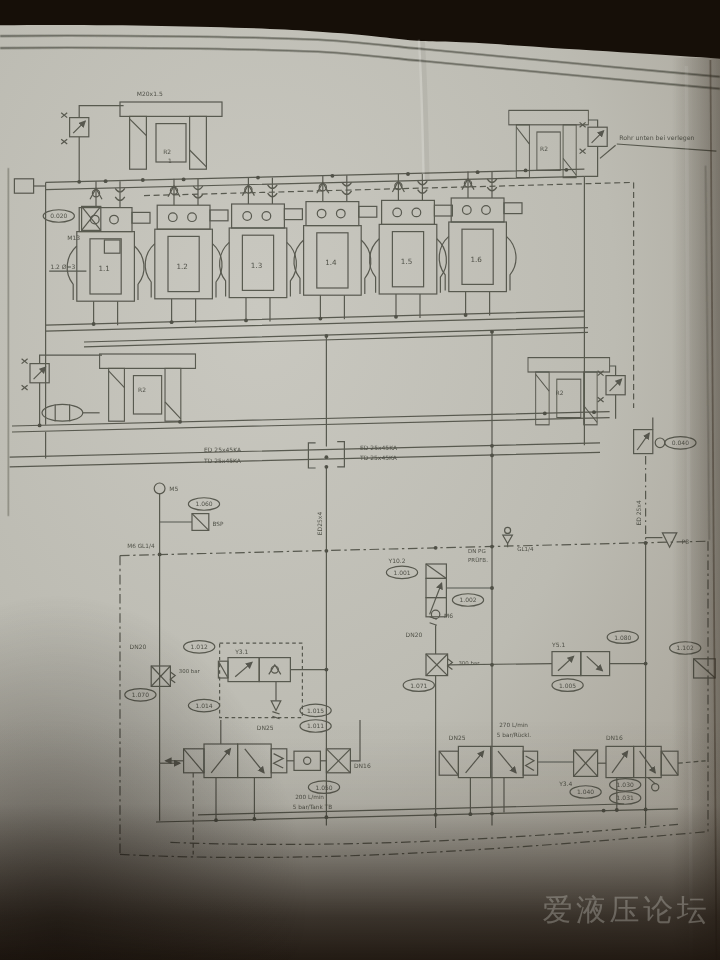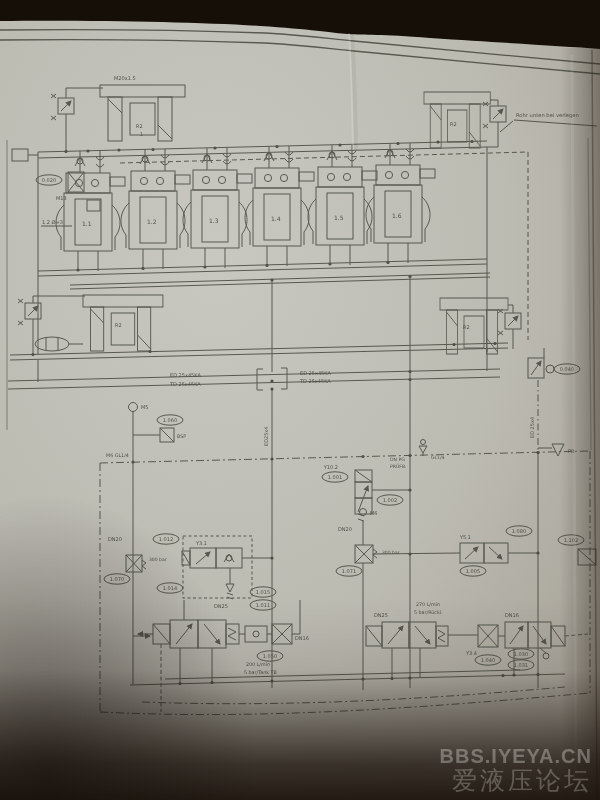--- a/index.html
+++ b/index.html
@@ -485,16 +485,15 @@
     <path d="M572,55 C574,200 575,500 576,800" stroke="rgba(255,255,255,0.10)" stroke-width="3" fill="none"></path>
     <path d="M592,50 L597,800" stroke="rgba(60,48,36,0.45)" stroke-width="1.5" fill="none"></path>
   </g>
 
   <rect x="560" y="48" width="40" height="752" fill="url(#rf)"></rect>
   <rect x="0" y="600" width="600" height="200" fill="url(#bf)"></rect>
   <rect x="0" y="0" width="600" height="800" fill="url(#blc)"></rect>
 </svg>
 
 <div class="wm">
-  <div class="l1">BBS.IYEYA.CN</div>
   <div class="l2">爱液压论坛</div>
 </div>
 </div>
 
 </body></html>

